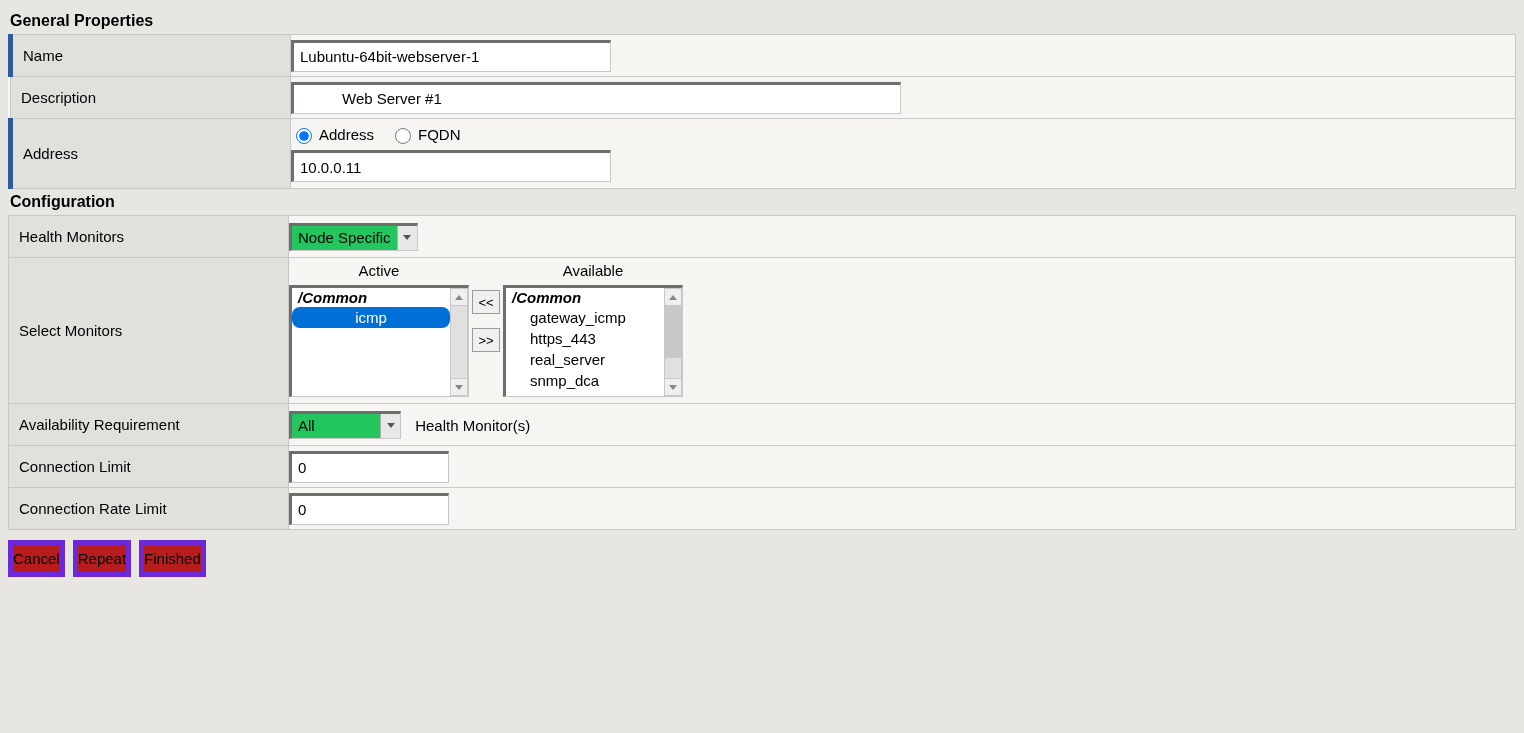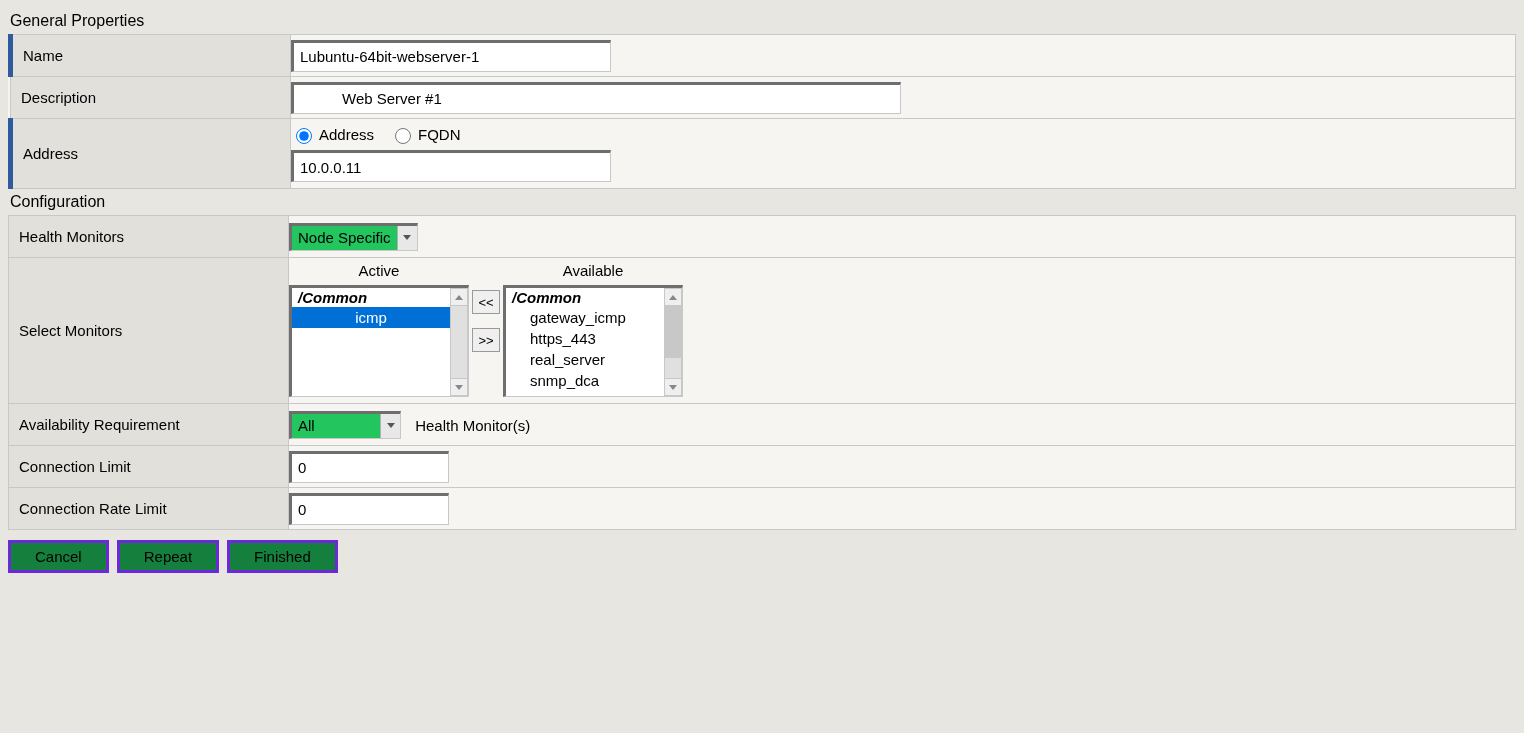--- a/index.html
+++ b/index.html
@@ -5,21 +5,21 @@
   * { box-sizing: border-box; }
   body {
     margin: 0;
     padding: 8px;
     background: #e8e6e1;
     font-family: Arial, Helvetica, sans-serif;
     font-size: 15px;
     color: #000;
   }
   .section-title {
-    font-weight: normal;
+    font-weight: bold;
     font-size: 16px;
     margin: 4px 0 4px 2px;
   }
   table.form-table {
     width: 100%;
     border-collapse: collapse;
     border: 1px solid #b8b8b8;
     background: #f6f5f2;
   }
   table.form-table > tbody > tr > td {
@@ -205,21 +205,21 @@
     white-space: nowrap;
   }
   .lb-item.selected {
     background: #006fd6;
     color: #fff;
     text-align: center;
     padding-left: 6px;
     padding-right: 6px;
     margin-right: 18px;
   }
-  .listbox.active .lb-item.selected { margin-right: 0; }
+  .listbox.active .lb-item.selected { margin-right: 0; border-radius: 8px; }
 
   .move-btns {
     display: flex;
     flex-direction: column;
     gap: 14px;
     margin-top: 28px;
   }
   .move-btn {
     width: 28px;
     height: 24px;
@@ -232,23 +232,23 @@
     cursor: pointer;
   }
 
   
   .btn-row {
     display: flex;
     gap: 8px;
     margin-top: 10px;
   }
   .btn {
-    background: #15803d;
-    border: 3px solid #6d28d9;
-    padding: 5px 24px;
+    background: #b91c1c;
+    border: 5px solid #6d28d9;
+    padding: 5px 0;
     font-size: 15px;
     cursor: pointer;
   }
 </style>
 </head>
 <body>
 
 <div class="section-title">General Properties</div>
 <table class="form-table">
   <tbody>

